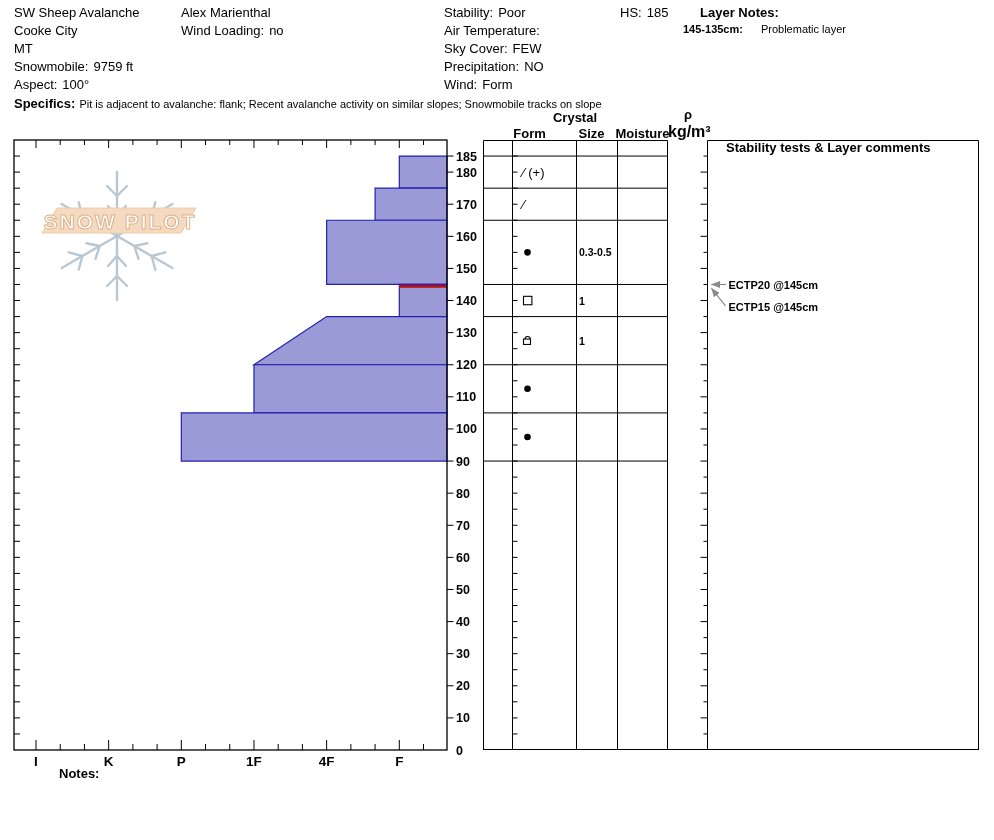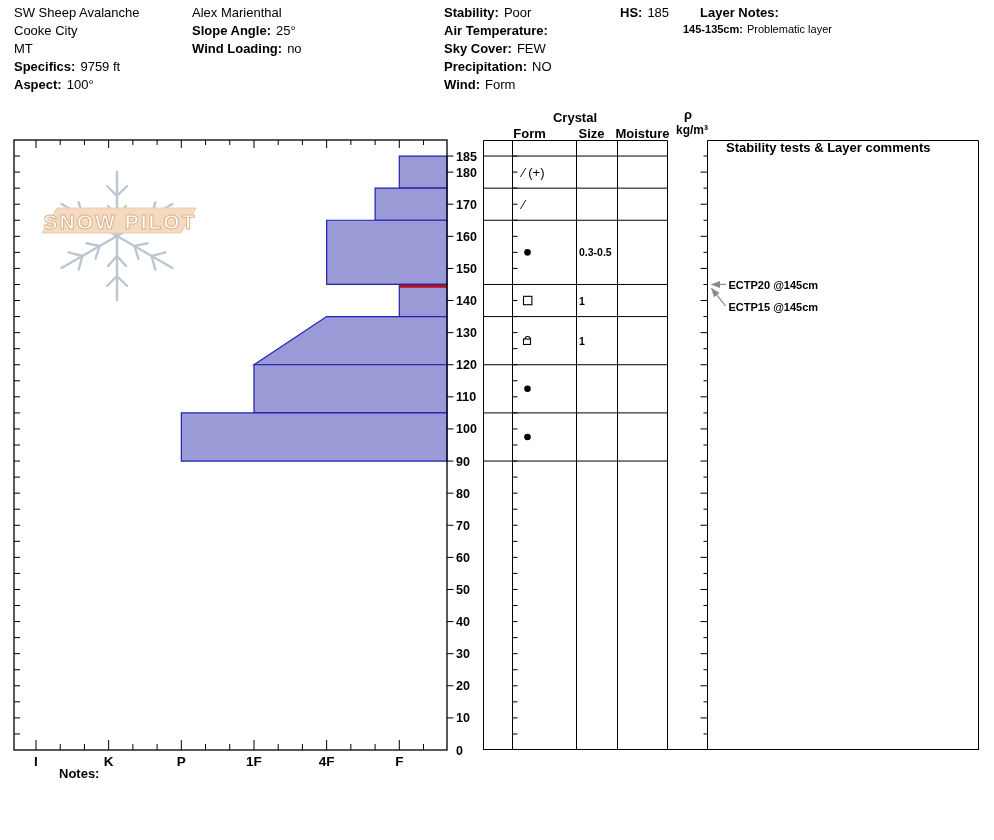--- a/index.html
+++ b/index.html
@@ -2,28 +2,28 @@
 <html><head>
 <meta charset="utf-8">
 <style>
   html,body{margin:0;padding:0;background:#fff;}
   #page{position:relative;width:994px;height:840px;background:#ffffff;
         font-family:"Liberation Sans",sans-serif;color:#000;overflow:hidden;}
   #chart-svg{position:absolute;left:0;top:0;}
   .abs{position:absolute;}
   .hcol{position:absolute;top:4px;}
   .hrow{height:18px;line-height:18px;font-size:13px;white-space:nowrap;}
-  .hlab{font-weight:700;margin-right:5px;}
+  .hlab{font-weight:400;margin-right:5px;}
   .hlab:empty{margin-right:0;}
   .th{position:absolute;font-weight:700;font-size:13px;white-space:nowrap;}
   .specline{position:absolute;left:14px;top:94px;white-space:nowrap;}
   .spec-label{font-weight:700;font-size:13px;margin-right:4px;}
   .spec-text{font-size:11px;}
   .lnote-entry{position:absolute;left:683px;top:23px;font-size:11px;white-space:nowrap;}
-  .lnote-range{font-weight:700;margin-right:4px;}
+  .lnote-range{font-weight:700;margin-right:18px;}
   .notes{position:absolute;left:14px;top:766px;font-weight:700;font-size:13px;padding-left:45px;}
   svg text{font-family:"Liberation Sans",sans-serif;}
 </style>
 </head>
 <body>
 
 <div id="page">
 
   <svg id="chart-svg" width="994" height="840" viewBox="0 0 994 840">
       <defs>
@@ -324,51 +324,53 @@
         <text x="728.5" y="288.97368421052636" font-size="11" font-weight="bold" text-anchor="start" fill="#000">ECTP20 @145cm</text>
         <line x1="725.5" y1="305.97368421052636" x2="711.5" y2="288.47368421052636" stroke="#8a8a8a" stroke-width="1.2" marker-end="url(#arrowL)"></line>
         <text x="728.5" y="310.97368421052636" font-size="11" font-weight="bold" text-anchor="start" fill="#000">ECTP15 @145cm</text>
       </g>
     </svg>
 
   <div class="hcol" style="left:14px">
     <div class="hrow"><span class="hlab"></span><span class="hval">SW Sheep Avalanche</span></div>
     <div class="hrow"><span class="hlab"></span><span class="hval">Cooke City</span></div>
     <div class="hrow"><span class="hlab"></span><span class="hval">MT</span></div>
-    <div class="hrow"><span class="hlab">Specifics:</span><span class="hval">9759 ft</span></div>
+    <div class="hrow"><span class="hlab">Snowmobile:</span><span class="hval">9759 ft</span></div>
     <div class="hrow"><span class="hlab">Aspect:</span><span class="hval">100°</span></div>
   </div>
 
-  <div class="hcol" style="left:192px">
+  <div class="hcol" style="left:181px">
     <div class="hrow"><span class="hlab"></span><span class="hval">Alex Marienthal</span></div>
-    <div class="hrow"><span class="hlab">Slope Angle:</span><span class="hval">25°</span></div>
     <div class="hrow"><span class="hlab">Wind Loading:</span><span class="hval">no</span></div>
   </div>
 
   <div class="hcol" style="left:444px">
     <div class="hrow"><span class="hlab">Stability:</span><span class="hval">Poor</span></div>
     <div class="hrow"><span class="hlab">Air Temperature:</span><span class="hval"></span></div>
     <div class="hrow"><span class="hlab">Sky Cover:</span><span class="hval">FEW</span></div>
     <div class="hrow"><span class="hlab">Precipitation:</span><span class="hval">NO</span></div>
     <div class="hrow"><span class="hlab">Wind:</span><span class="hval">Form</span></div>
   </div>
 
   <div class="hrow abs" style="left:620px;top:4px">
     <span class="hlab">HS:</span><span class="hval">185</span>
   </div>
 
   <div class="th" style="left:700px;top:5px">Layer Notes:</div>
   <div class="lnote-entry">
     <span class="lnote-range">145-135cm:</span><span>Problematic layer</span>
   </div>
 
+  <div class="specline">
+    <span class="spec-label">Specifics:</span><span class="spec-text">Pit is adjacent to avalanche: flank;  Recent avalanche activity on similar slopes; Snowmobile tracks on slope</span>
+  </div>
 
   <div class="th" style="left:520px;top:110px;width:110px;text-align:center">Crystal</div>
   <div class="th" style="left:483px;top:126px;width:93px;text-align:center">Form</div>
   <div class="th" style="left:571px;top:126px;width:41px;text-align:center">Size</div>
   <div class="th" style="left:615px;top:126px;width:55px;text-align:center">Moisture</div>
   <div class="th" style="left:668px;top:107px;width:40px;text-align:center">ρ</div>
-  <div class="th" style="left:668px;top:123px;width:40px;text-align:right;font-size:12px">kg/m³</div>
+  <div class="th" style="left:668px;top:123px;width:40px;text-align:right;font-size:16px">kg/m³</div>
   <div class="th" style="left:726px;top:140px">Stability tests &amp; Layer comments</div>
 
   <div class="notes">Notes:</div>
 
 </div>
 
 </body></html>

